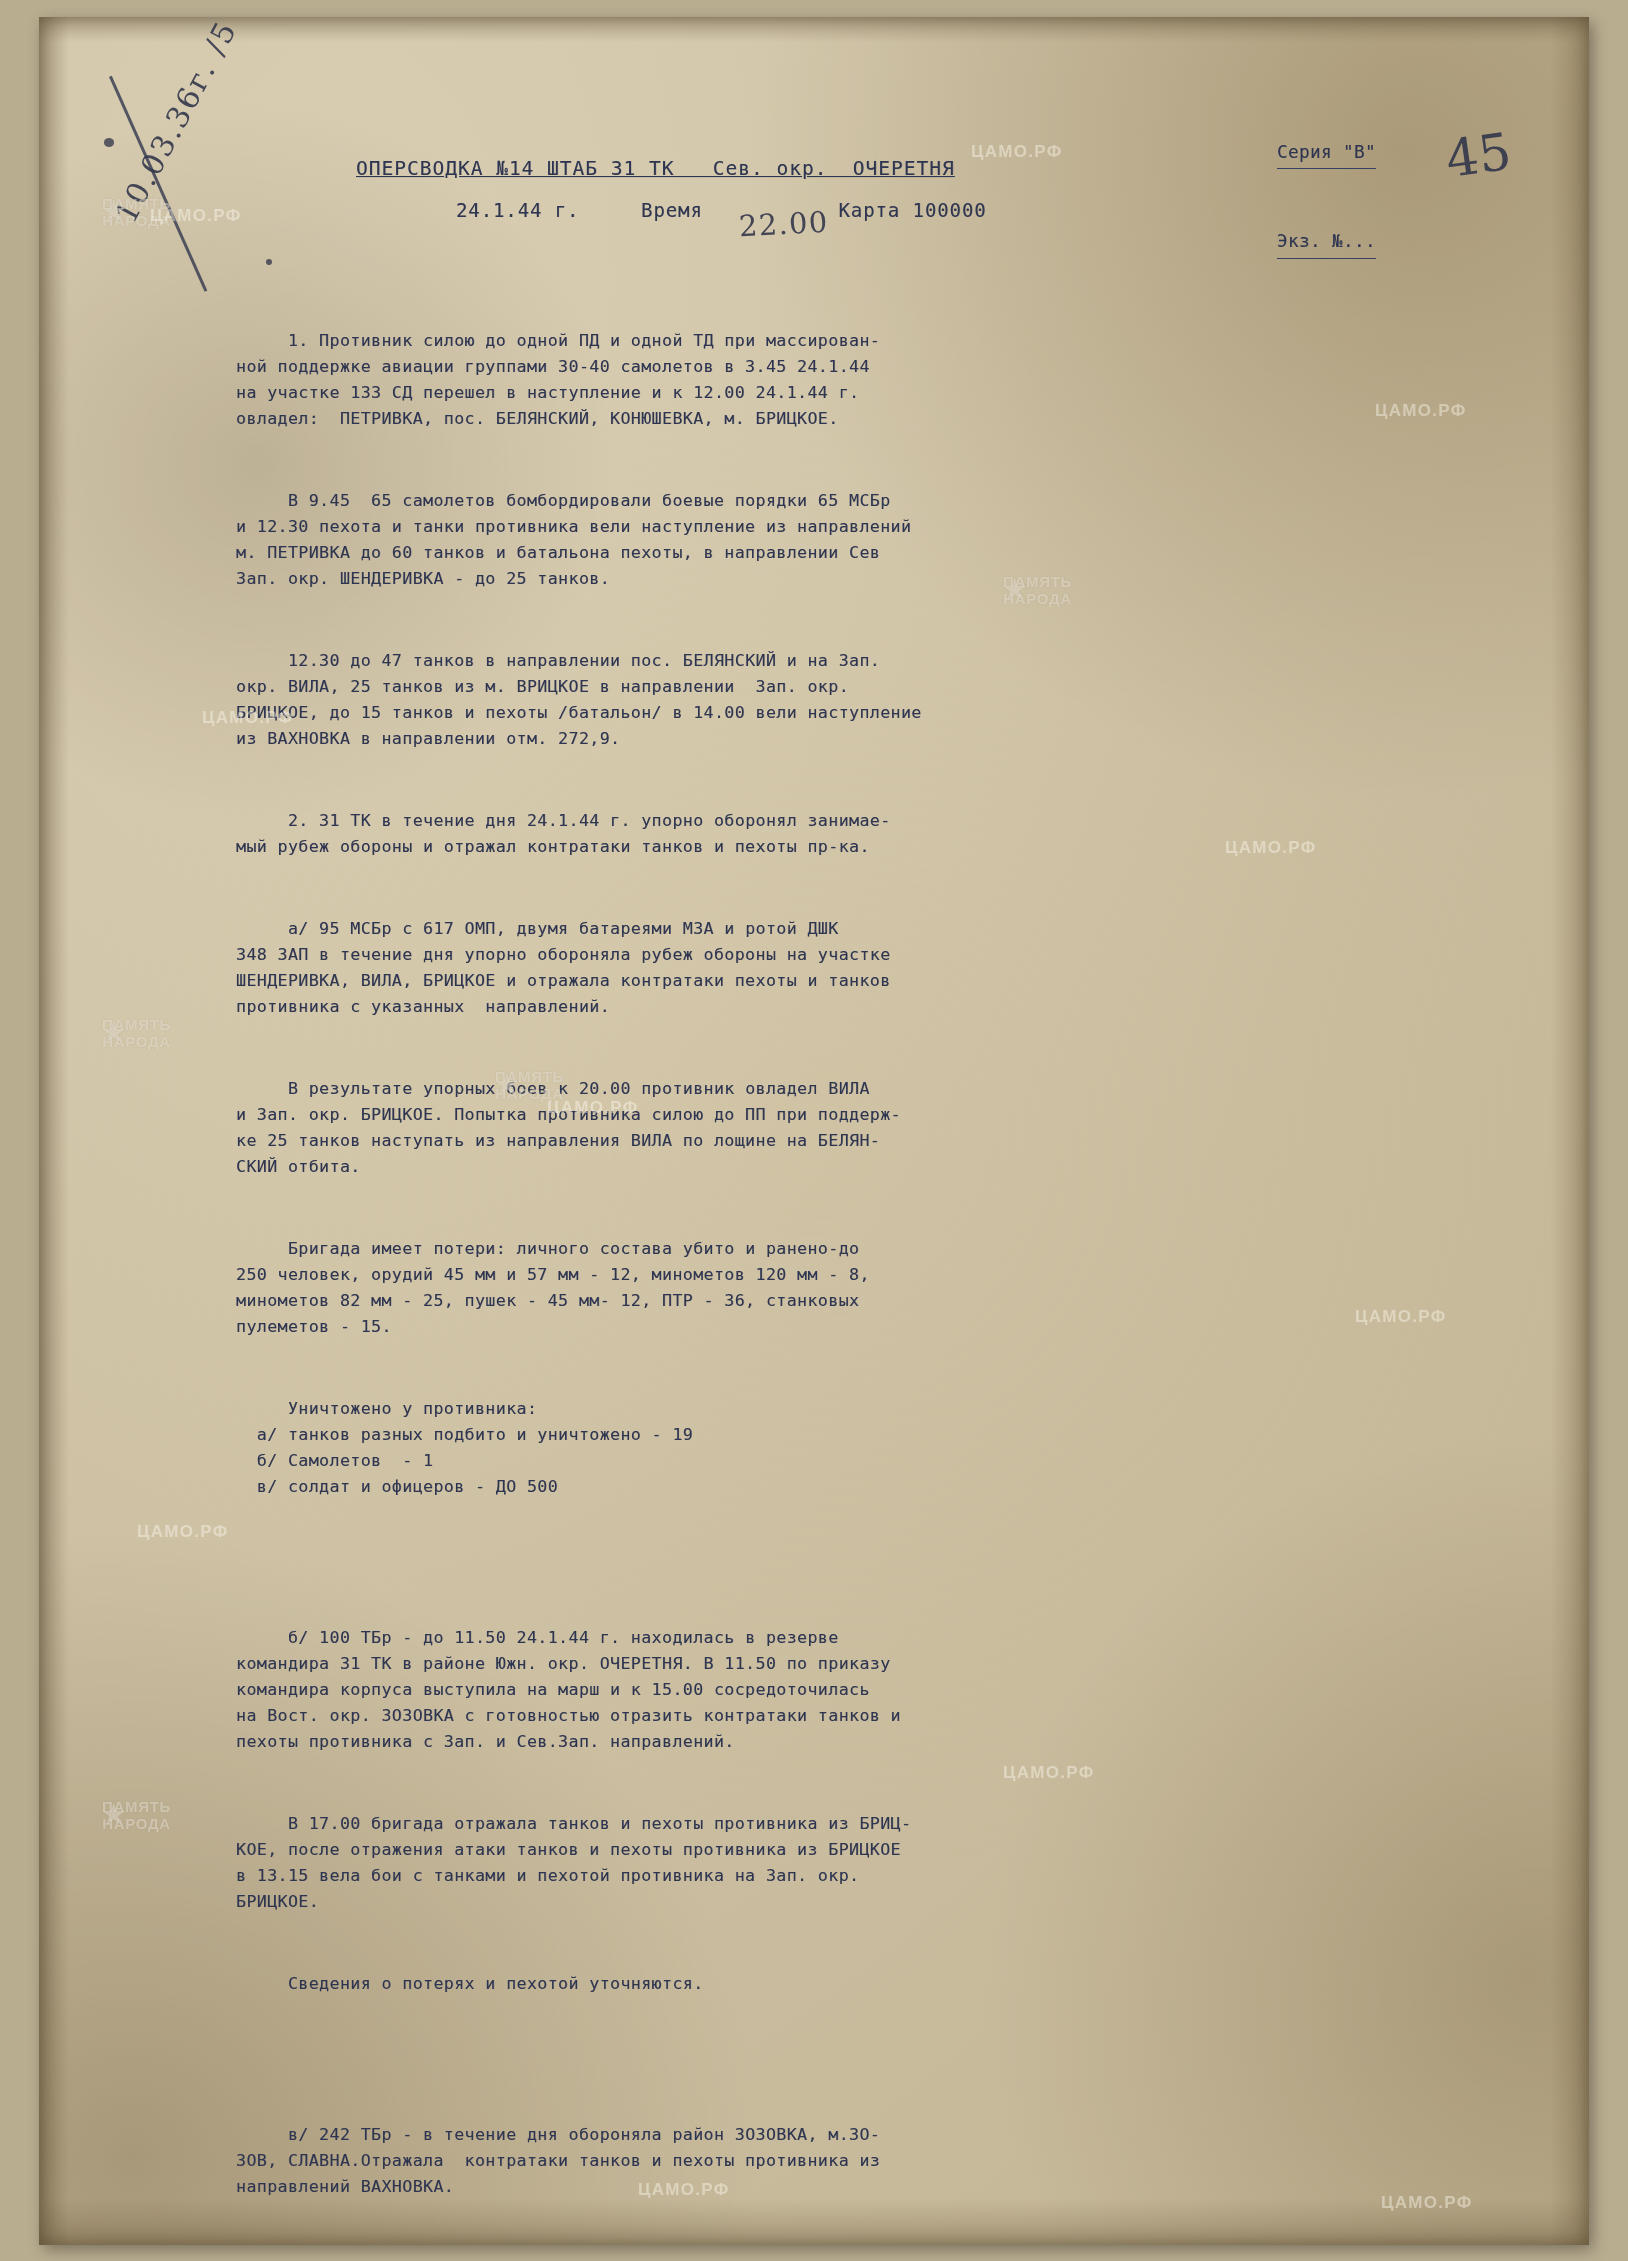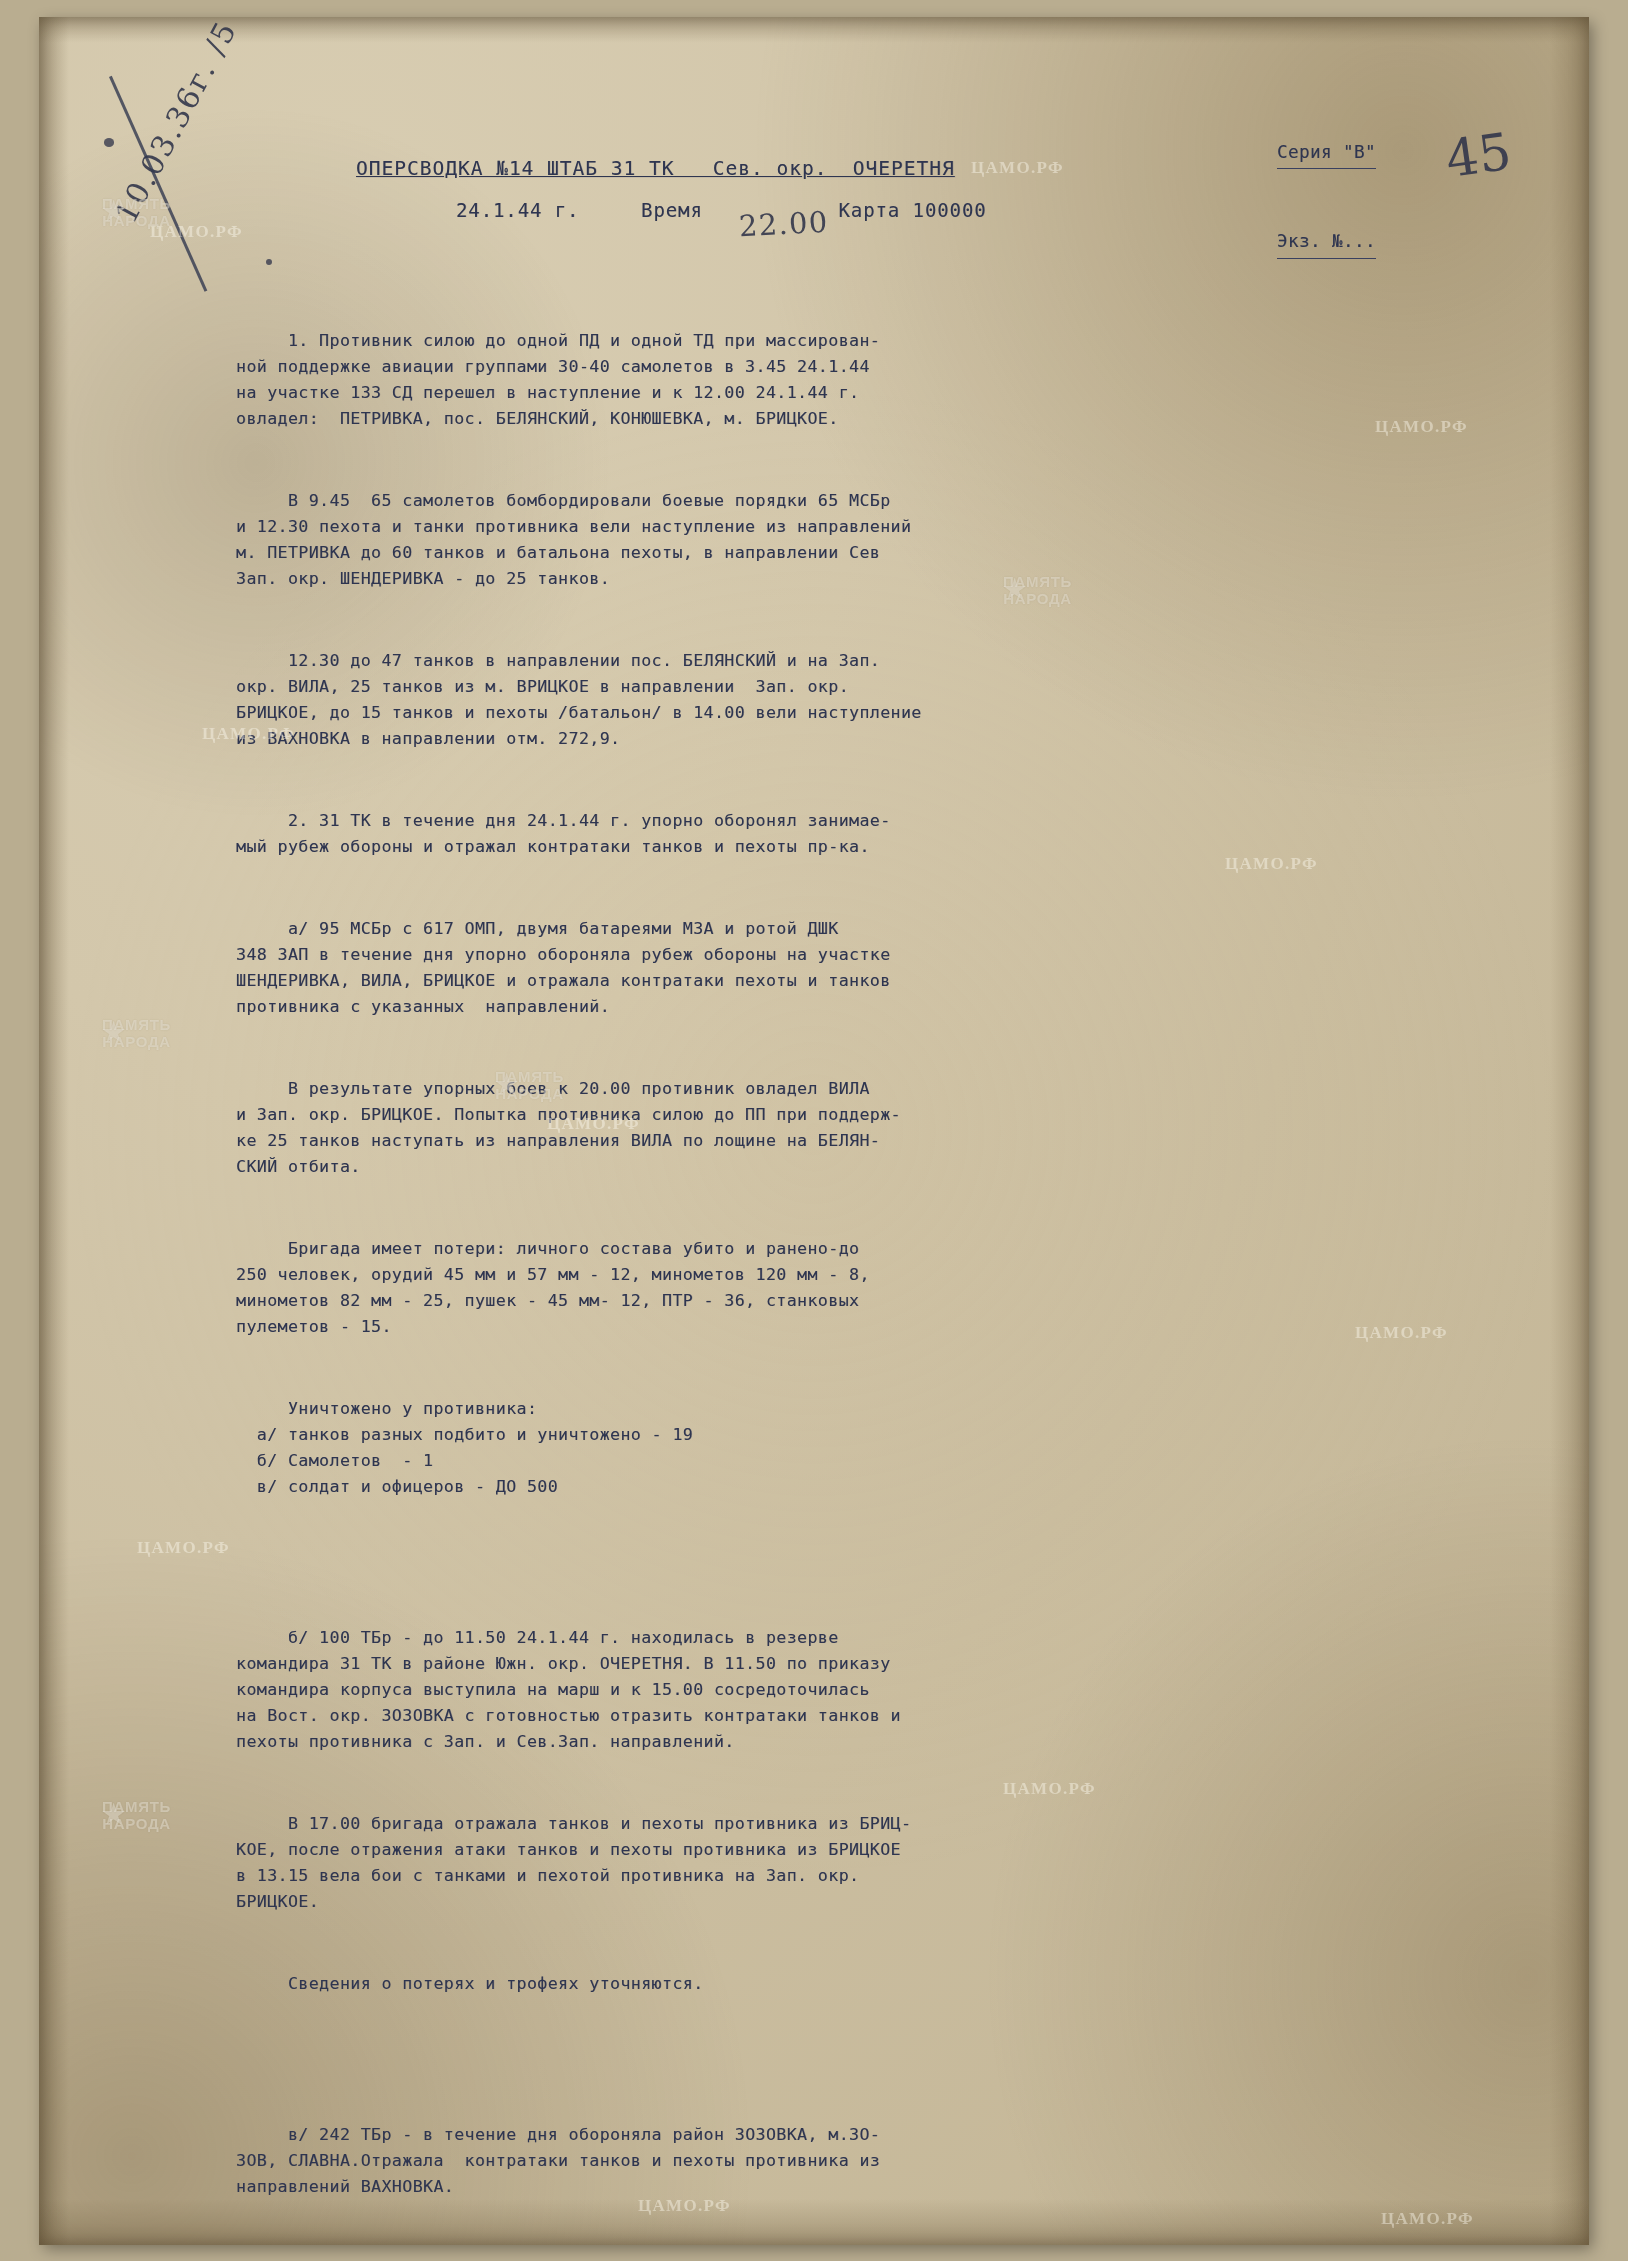--- a/index.html
+++ b/index.html
@@ -137,25 +137,25 @@
     pointer-events:none;
     user-select:none;
     text-shadow:0 0 1.3px rgba(120,104,70,0.25);
   }
   .wm.small{ font-size:15px; letter-spacing:0.7px;}
   .wm.star{ font-size:26px; }
   .wm-row{ position:absolute; display:flex; align-items:center; gap:9px;}
   .wm-cam{
     position:absolute;
     color:rgba(255,252,244,0.42);
-    font-family:Liberation Serif, serif;
+    font-family:Liberation Sans, sans-serif;
     font-weight:bold;
     font-size:17px;
     letter-spacing:1.3px;
-    pointer-events:none; user-select:none;margin-top:16px;
+    pointer-events:none; user-select:none;
   }
 </style>
 </head>
 <body>
 
 <div id="sheet">
   <div class="edge-left"></div>
   <div class="edge-top"></div>
   <div class="edge-right"></div>
   <div class="edge-bottom"></div>
@@ -202,21 +202,21 @@
     <div class="gap"></div>
     <div class="p blk">     б/ 100 ТБр - до 11.50 24.1.44 г. находилась в резерве
 командира 31 ТК в районе Южн. окр. ОЧЕРЕТНЯ. В 11.50 по приказу
 командира корпуса выступила на марш и к 15.00 сосредоточилась
 на Вост. окр. ЗОЗОВКА с готовностью отразить контратаки танков и
 пехоты противника с Зап. и Сев.Зап. направлений.</div>
     <div class="p blk">     В 17.00 бригада отражала танков и пехоты противника из БРИЦ-
 КОЕ, после отражения атаки танков и пехоты противника из БРИЦКОЕ
 в 13.15 вела бои с танками и пехотой противника на Зап. окр.
 БРИЦКОЕ.</div>
-    <div class="p blk">     Сведения о потерях и трофеях уточняются.</div>
+    <div class="p blk">     Сведения о потерях и пехотой уточняются.</div>
     <div class="gap"></div>
     <div class="p blk">     в/ 242 ТБр - в течение дня обороняла район ЗОЗОВКА, м.ЗО-
 ЗОВ, СЛАВНА.Отражала  контратаки танков и пехоты противника из
 направлений ВАХНОВКА.</div>
     <div class="gap"></div>
     
     
   </div>
 
   <div class="hand" id="hand-left">10.03.36г. /5 ч.</div>

